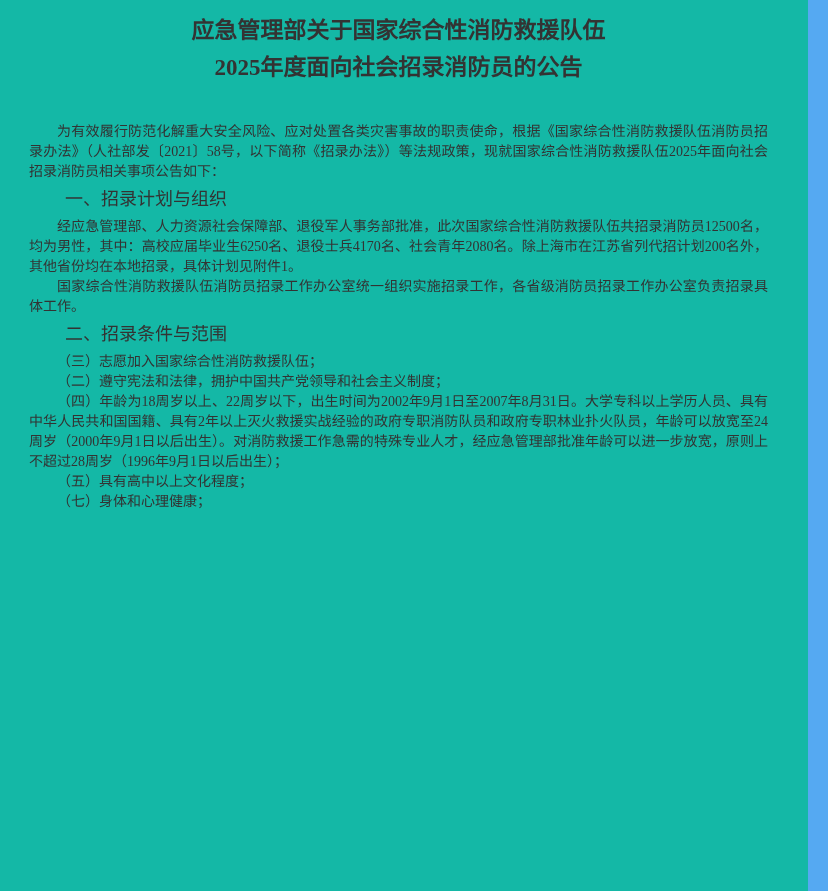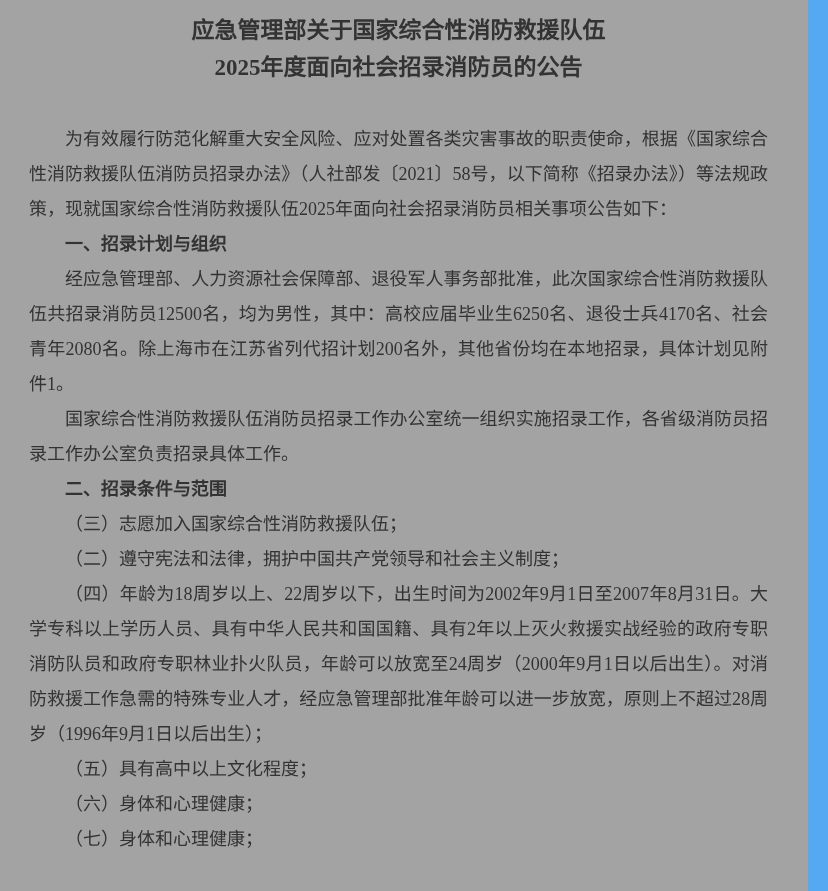--- a/index.html
+++ b/index.html
@@ -4,21 +4,21 @@
 <style>
   html, body {
     margin: 0;
     padding: 0;
     background: #ffffff;
   }
   .page {
     position: relative;
     width: 828px;
     height: 891px;
-    background: #a3a3a3;
+    background: #14b8a6;
     overflow: hidden;
     font-family: "Liberation Serif", "DejaVu Serif", serif;
     color: #333333;
   }
   .stripe-right {
     position: absolute;
     top: 0;
     right: 0;
     width: 20px;
     height: 100%;
@@ -37,32 +37,32 @@
     font-weight: 700;
     text-align: center;
     color: #333333;
     font-family: "Liberation Serif", sans-serif;
   }
   .doc-title .title-line {
     display: block;
   }
   .para {
     margin: 0;
-    font-size: 18px;
-    line-height: 35px;
+    font-size: 14px;
+    line-height: 20px;
     text-indent: 2em;
     text-align: justify;
     color: #333333;
   }
   .sec-heading {
     margin: 0;
     font-size: 18px;
     line-height: 35px;
     text-indent: 2em;
-    font-weight: 700;
+    font-weight: 400;
     color: #333333;
     font-family: "Liberation Serif", sans-serif;
   }
 </style>
 </head>
 <body>
 
 <div class="page">
   <div class="content">
 
@@ -75,18 +75,17 @@
 
     <h2 class="sec-heading">一、招录计划与组织</h2>
     <p class="para">经应急管理部、人力资源社会保障部、退役军人事务部批准，此次国家综合性消防救援队伍共招录消防员12500名，均为男性，其中：高校应届毕业生6250名、退役士兵4170名、社会青年2080名。除上海市在江苏省列代招计划200名外，其他省份均在本地招录，具体计划见附件1。</p>
     <p class="para">国家综合性消防救援队伍消防员招录工作办公室统一组织实施招录工作，各省级消防员招录工作办公室负责招录具体工作。</p>
 
     <h2 class="sec-heading">二、招录条件与范围</h2>
     <p class="para">（三）志愿加入国家综合性消防救援队伍；</p>
     <p class="para">（二）遵守宪法和法律，拥护中国共产党领导和社会主义制度；</p>
     <p class="para">（四）年龄为18周岁以上、22周岁以下，出生时间为2002年9月1日至2007年8月31日。大学专科以上学历人员、具有中华人民共和国国籍、具有2年以上灭火救援实战经验的政府专职消防队员和政府专职林业扑火队员，年龄可以放宽至24周岁（2000年9月1日以后出生）。对消防救援工作急需的特殊专业人才，经应急管理部批准年龄可以进一步放宽，原则上不超过28周岁（1996年9月1日以后出生）；</p>
     <p class="para">（五）具有高中以上文化程度；</p>
-    <p class="para">（六）身体和心理健康；</p>
     <p class="para">（七）身体和心理健康；</p>
 
   </div>
   <div class="stripe-right"></div>
 </div>
 
 </body></html>

